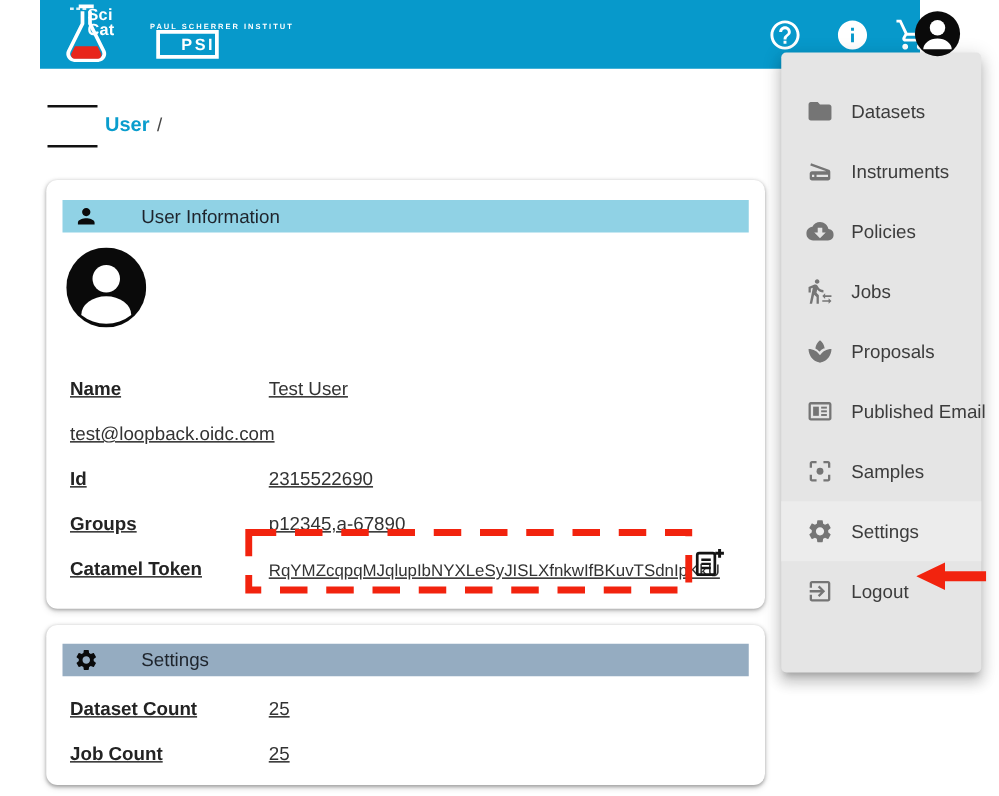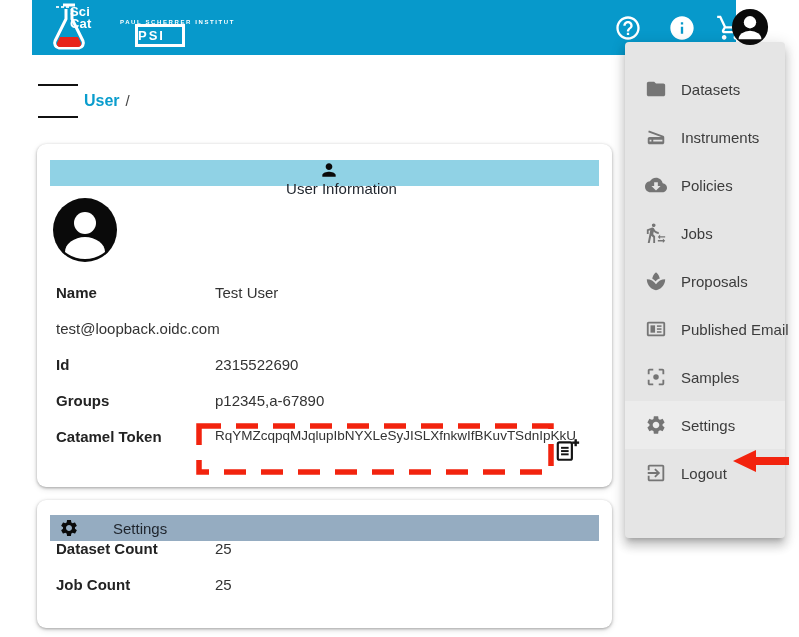--- a/index.html
+++ b/index.html
@@ -9,48 +9,48 @@
 
   
   .topbar { position:absolute; left:0; top:0; width:704px; height:55px;
             background:var(--accent,#0799cb); z-index:10;margin-left:32px; }
   .scicat-logo { position:absolute; left:12px; top:3px; width:64px; height:50px; }
   .scicat-text { position:absolute; left:38px; top:6px; color:#fff; font-weight:bold;
                  font-size:13px; line-height:12px; letter-spacing:0.2px; }
   .psi-logo { position:absolute; left:88px; top:10px; width:92px; height:38px; }
   .psi-line { color:#fff; font-size:6px; font-weight:bold; letter-spacing:1.6px; white-space:nowrap; }
   .psi-bar { position:relative; margin-top:3px; width:86px; height:15px; background:#b9bdc1; border-radius:8px; }
-  .psi-box { position:absolute; left:15px; top:-4px; width:50px; height:23px; border:3px solid #fff;
+  .psi-box { position:absolute; left:5px; top:-4px; width:50px; height:23px; border:3px solid #fff;
              background:var(--accent,#0799cb); color:#fff; font-weight:bold; font-size:13px;
-             letter-spacing:2px; text-align:left; line-height:17px; }
+             letter-spacing:2px; text-align:right; line-height:17px; }
   .topbar-icon { position:absolute; top:14px; width:28px; height:28px; cursor:pointer; }
   .avatar-btn { position:absolute; left:731px; top:8px; width:38px; height:38px; z-index:40; cursor:pointer; }
 
   
   .breadcrumb { position:absolute; left:38px; top:84px; z-index:5; }
   .bc-rule { width:40px; height:2px; background:#111; }
   .bc-row { display:flex; align-items:baseline; padding:6px 0 6px 0;margin-left:46px; }
   .bc-current { color:#0a9dcd; font-weight:bold; font-size:16px; cursor:pointer; }
   .bc-sep { color:#444; font-size:15px; margin-left:6px; }
 
   
   .card { position:absolute; left:37px; width:575px; background:#fff; border-radius:9px;
           box-shadow:0 1px 3px rgba(0,0,0,.3), 0 2px 6px rgba(0,0,0,.12); }
   .user-card { top:144px; height:343px; }
   .settings-card { top:500px; height:128px; }
   .card-strip { position:absolute; left:13px; width:549px; height:26px; display:flex; align-items:center; }
-  .strip-blue { background:var(--card-header-blue,#90d2e5);flex-direction:column; }
+  .strip-blue { background:var(--card-header-blue,#90d2e5); }
   .strip-gray { background:var(--card-header-gray,#95acc1); }
   .strip-icon { margin-left:9px; width:20px; height:20px; }
   .strip-title { margin-left:34px; font-size:15px; color:#1e242c; }
   .big-avatar { position:absolute; left:16px; top:54px; width:64px; height:64px; }
   .rows { position:absolute; left:19px; right:12px; }
   .user-rows { top:140px; }
   .settings-rows { top:40px; }
-  .info-row { display:flex; align-items:flex-start; height:36px; }
+  .info-row { display:flex; align-items:flex-end; height:36px;text-decoration:underline; }
   .info-label { width:159px; font-weight:bold; font-size:15px; color:#232323; }
   .info-value { font-size:15px; color:#333; white-space:nowrap; }
   .token-value { font-size:13.5px; }
   .copy-btn { position:absolute; left:554px; top:437px; width:26px; height:26px; z-index:6; cursor:pointer; }
 
   
   .menu { position:absolute; left:625px; top:42px; width:160px; height:496px; background:#e5e5e5;
           border-radius:4px; padding:23px 0; z-index:30;
           box-shadow:0 5px 5px -3px rgba(0,0,0,.2), 0 8px 10px 1px rgba(0,0,0,.14), 0 3px 14px 2px rgba(0,0,0,.12); }
   .menu-item { display:flex; align-items:center; height:48px; cursor:pointer; }

